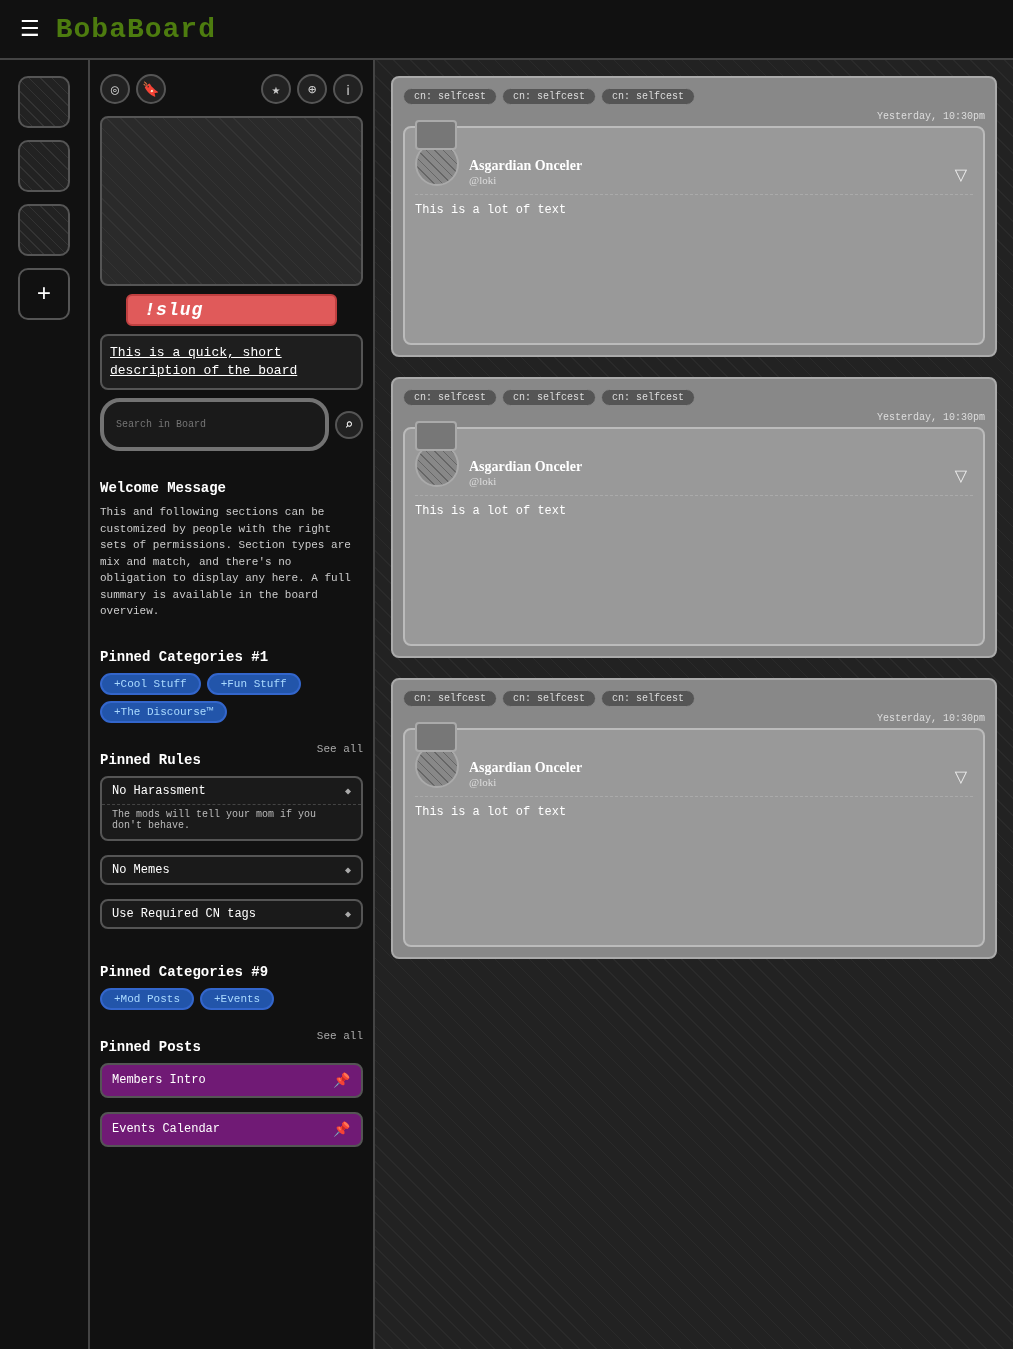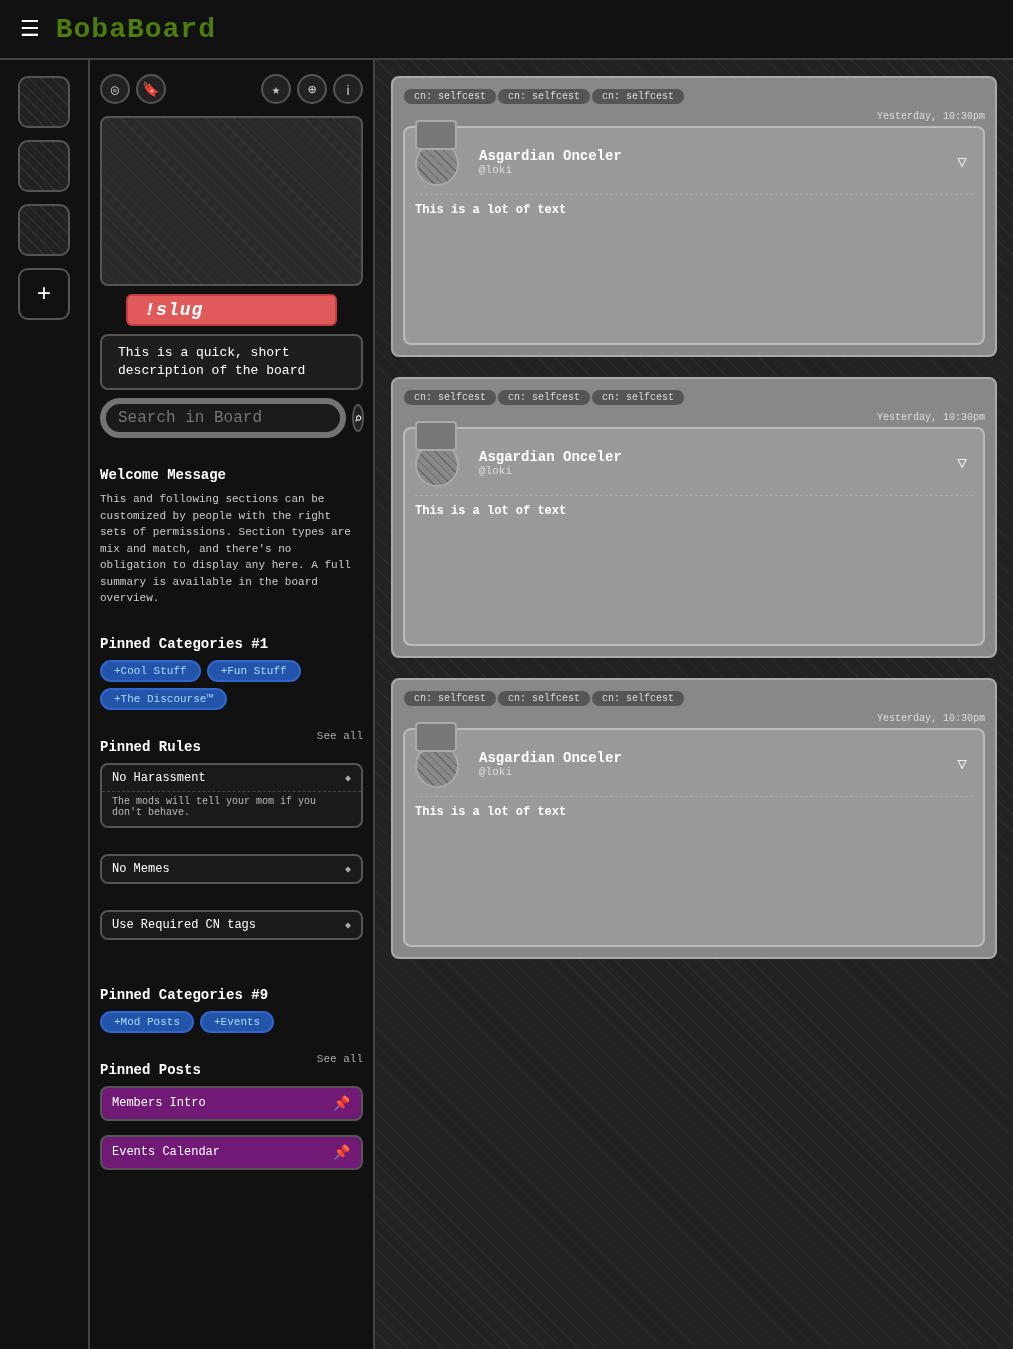--- a/index.html
+++ b/index.html
@@ -140,41 +140,42 @@
       margin: 0 auto;
       letter-spacing: 1px;
       border: 2px solid #c04040;
     }
 
     
     .board-description {
       background: #1e1e1e;
       border: 2px solid #555;
       border-radius: 8px;
-      padding: 8px 16px;
+      padding: 8px 8px;
       font-size: 13px;
       color: #fff;
       line-height: 1.4;
+      text-decoration: underline;
     }
 
     
     .search-container {
       display: flex;
       align-items: center;
       gap: 6px;
     }
     .search-input {
       flex: 1;
       background: #1a1a1a;
-      border: 6px solid #737373;
+      border: 4px solid #737373;
       border-radius: 20px;
       color: #fff;
-      padding: 5px 12px;
+      padding: 17px 12px;
       font-family: 'Courier New', Courier, monospace;
-      font-size: 16px;
+      font-size: 10px;
     }
     .search-btn {
       width: 28px;
       height: 28px;
       border-radius: 50%;
       border: 2px solid #555;
       background: #222;
       color: #fff;
       display: flex;
       align-items: center;
@@ -222,21 +223,21 @@
     .see-all-link {
       font-size: 11px;
       color: #aaa;
       cursor: pointer;
     }
 
     .rule-item {
       border: 2px solid #555;
       border-radius: 8px;
       background: #1a1a1a;
-      margin-bottom: 18px;
+      margin-bottom: 6px;
       overflow: hidden;
     }
     .rule-title-row {
       display: flex;
       justify-content: space-between;
       align-items: center;
       padding: 6px 10px;
     }
     .rule-title {
       font-size: 12px;
@@ -295,20 +296,21 @@
       background: #888;
       border: 2px solid #aaa;
       border-radius: 8px;
       padding: 10px;
       position: relative;
     }
 
     .post-tags {
       display: flex;
       flex-wrap: wrap;
+      gap: 5px;
       margin-bottom: 6px;
     }
     .post-tag {
       background: #555;
       color: #ddd;
       border: 1.5px solid #888;
       border-radius: 12px;
       padding: 2px 10px;
       font-size: 10px;
       font-family: 'Courier New', Courier, monospace;
@@ -323,22 +325,23 @@
 
     .post-inner {
       background: #999;
       border: 2px solid #bbb;
       border-radius: 8px;
       padding: 10px;
       position: relative;
     }
     .post-header-row {
       display: flex;
-      align-items: center;
-      gap: 20px;
+      align-items: flex-end;
+      gap: 10px;
+      font-family: Liberation Serif, serif;
     }
     .post-avatar-wrap {
       position: relative;
       flex-shrink: 0;
     }
     .post-folder {
       width: 42px;
       height: 30px;
       background: #777;
       border: 2px solid #aaa;
@@ -380,21 +383,20 @@
     }
     .post-divider {
       border: none;
       border-top: 1px dashed #aaa;
       margin: 8px 0;
     }
     .post-body-area {
       min-height: 130px;
       font-size: 12px;
       color: #fff;
-      font-weight: bold;
     }
     .post-body-text {
       font-size: 12px;
       color: #fff;
     }
   </style>
 </head>
 <body>
 
 <div class="header">

